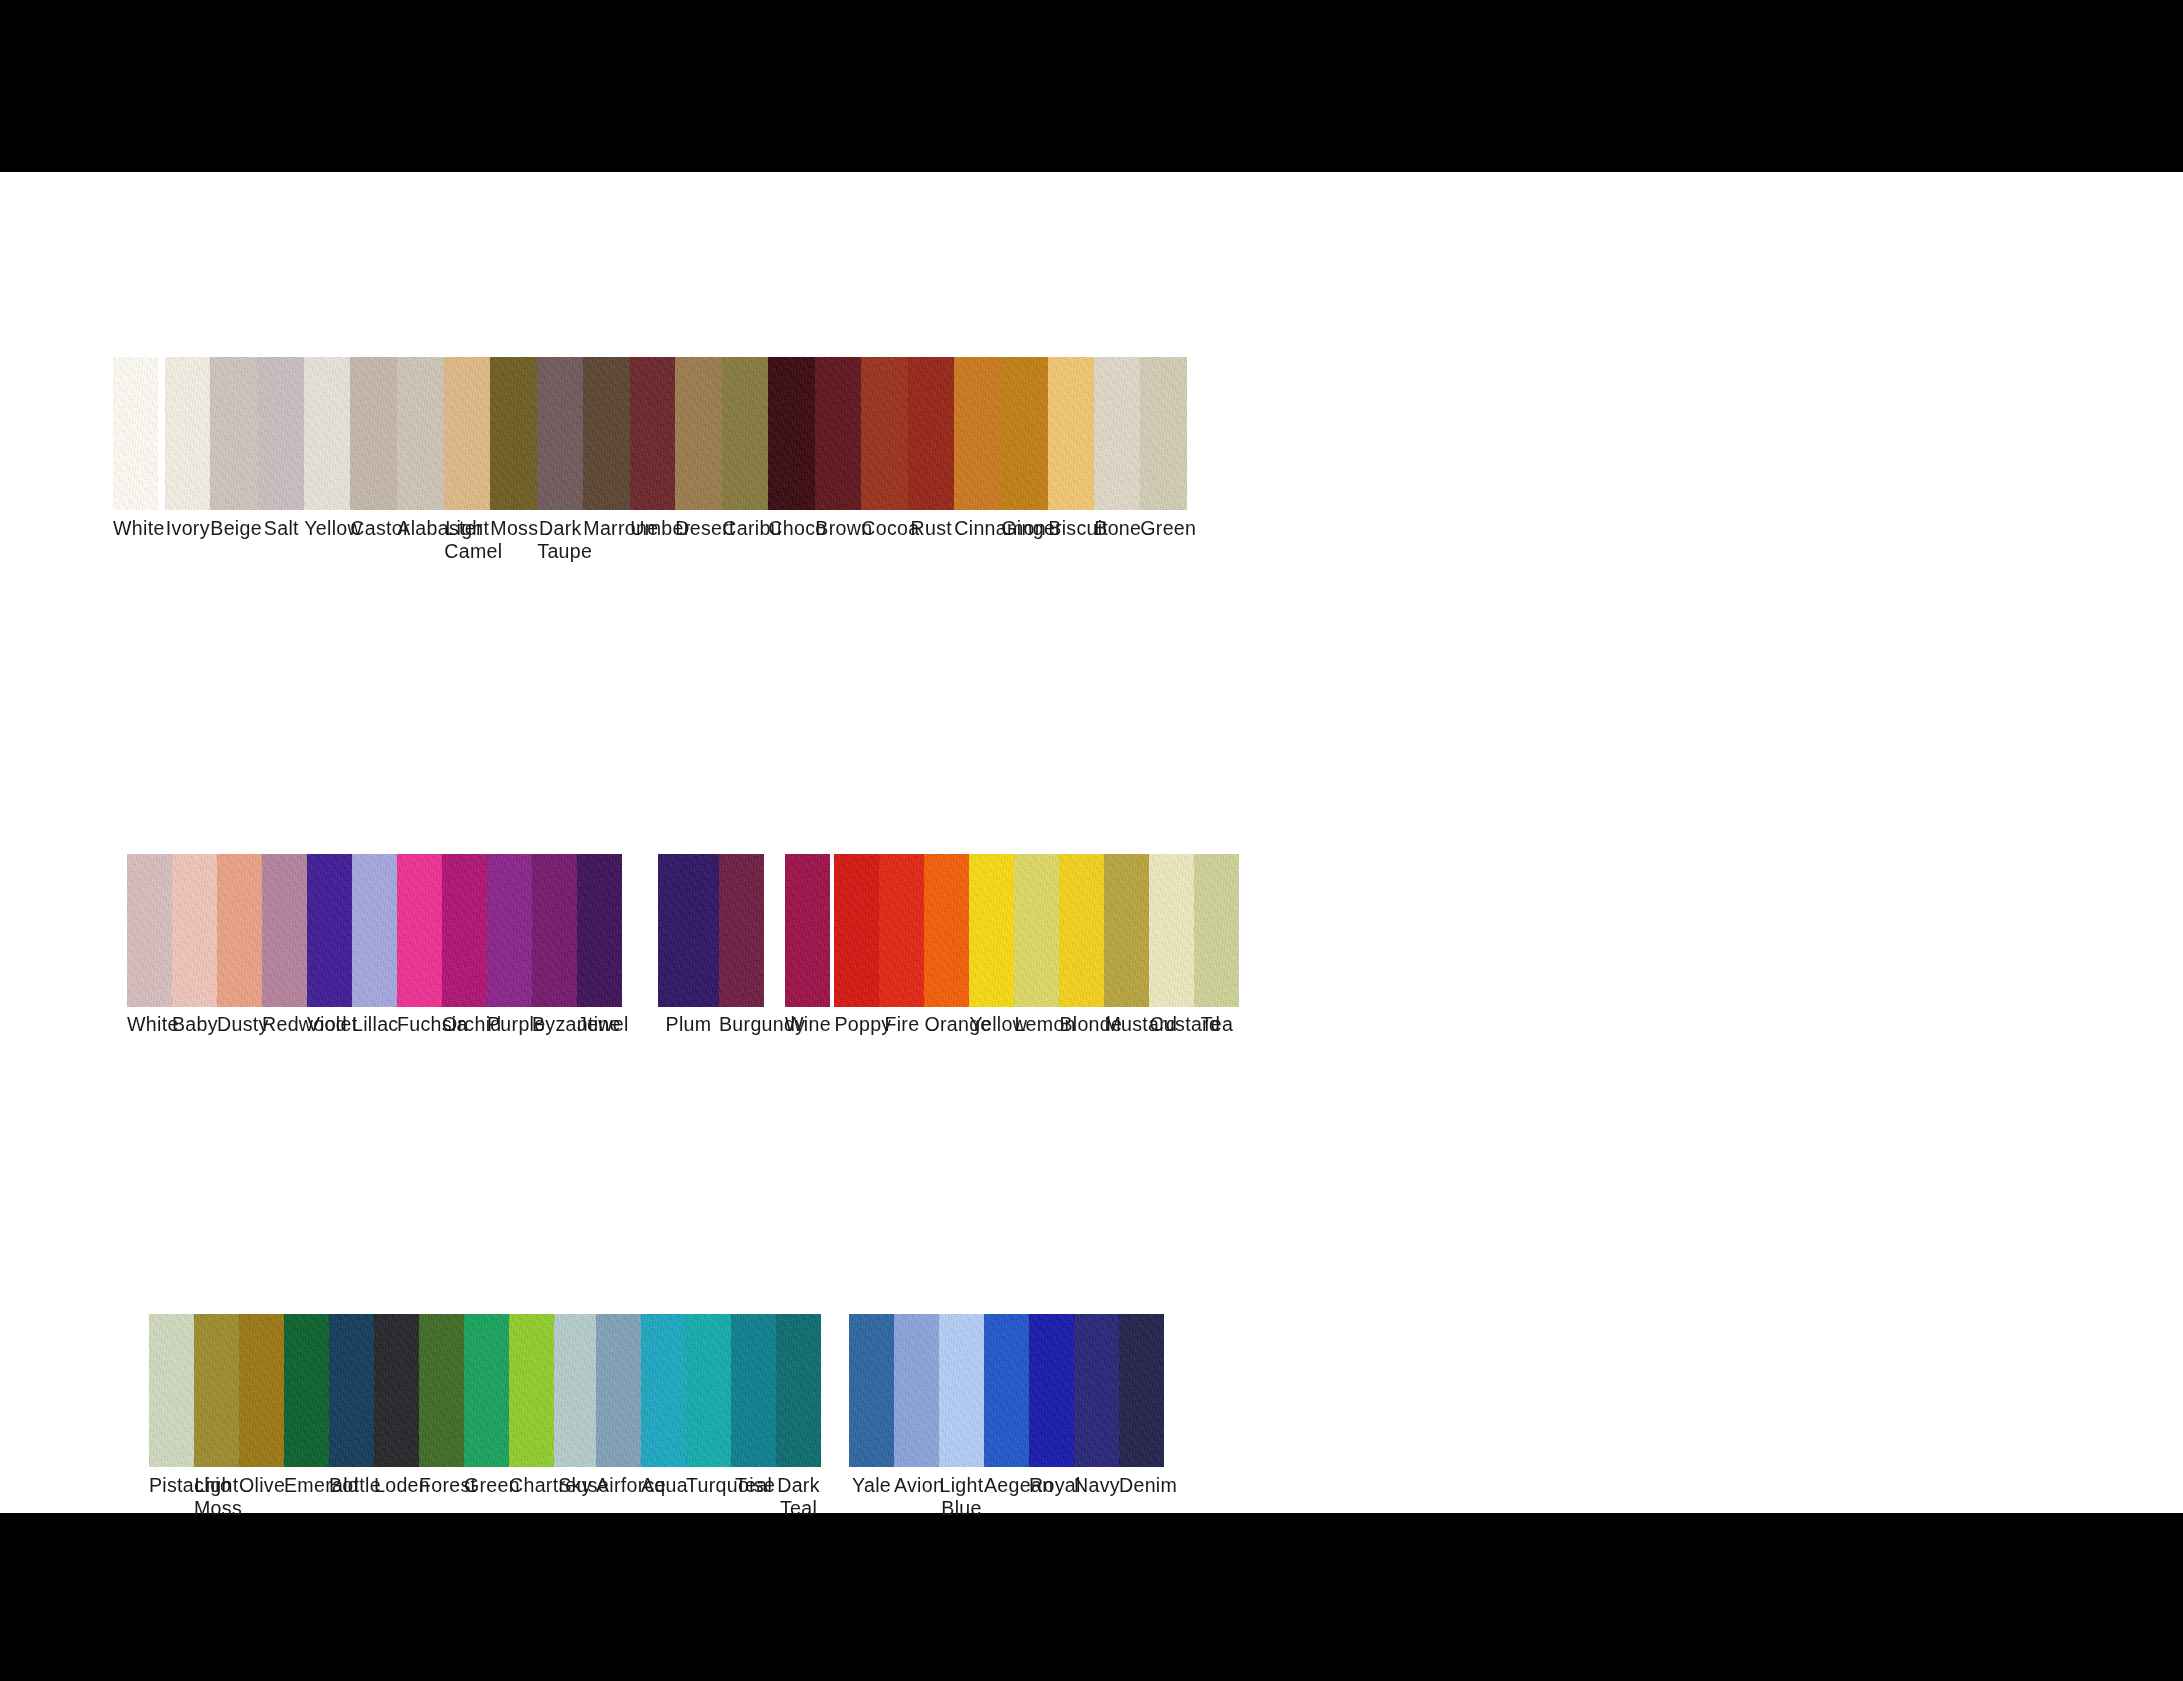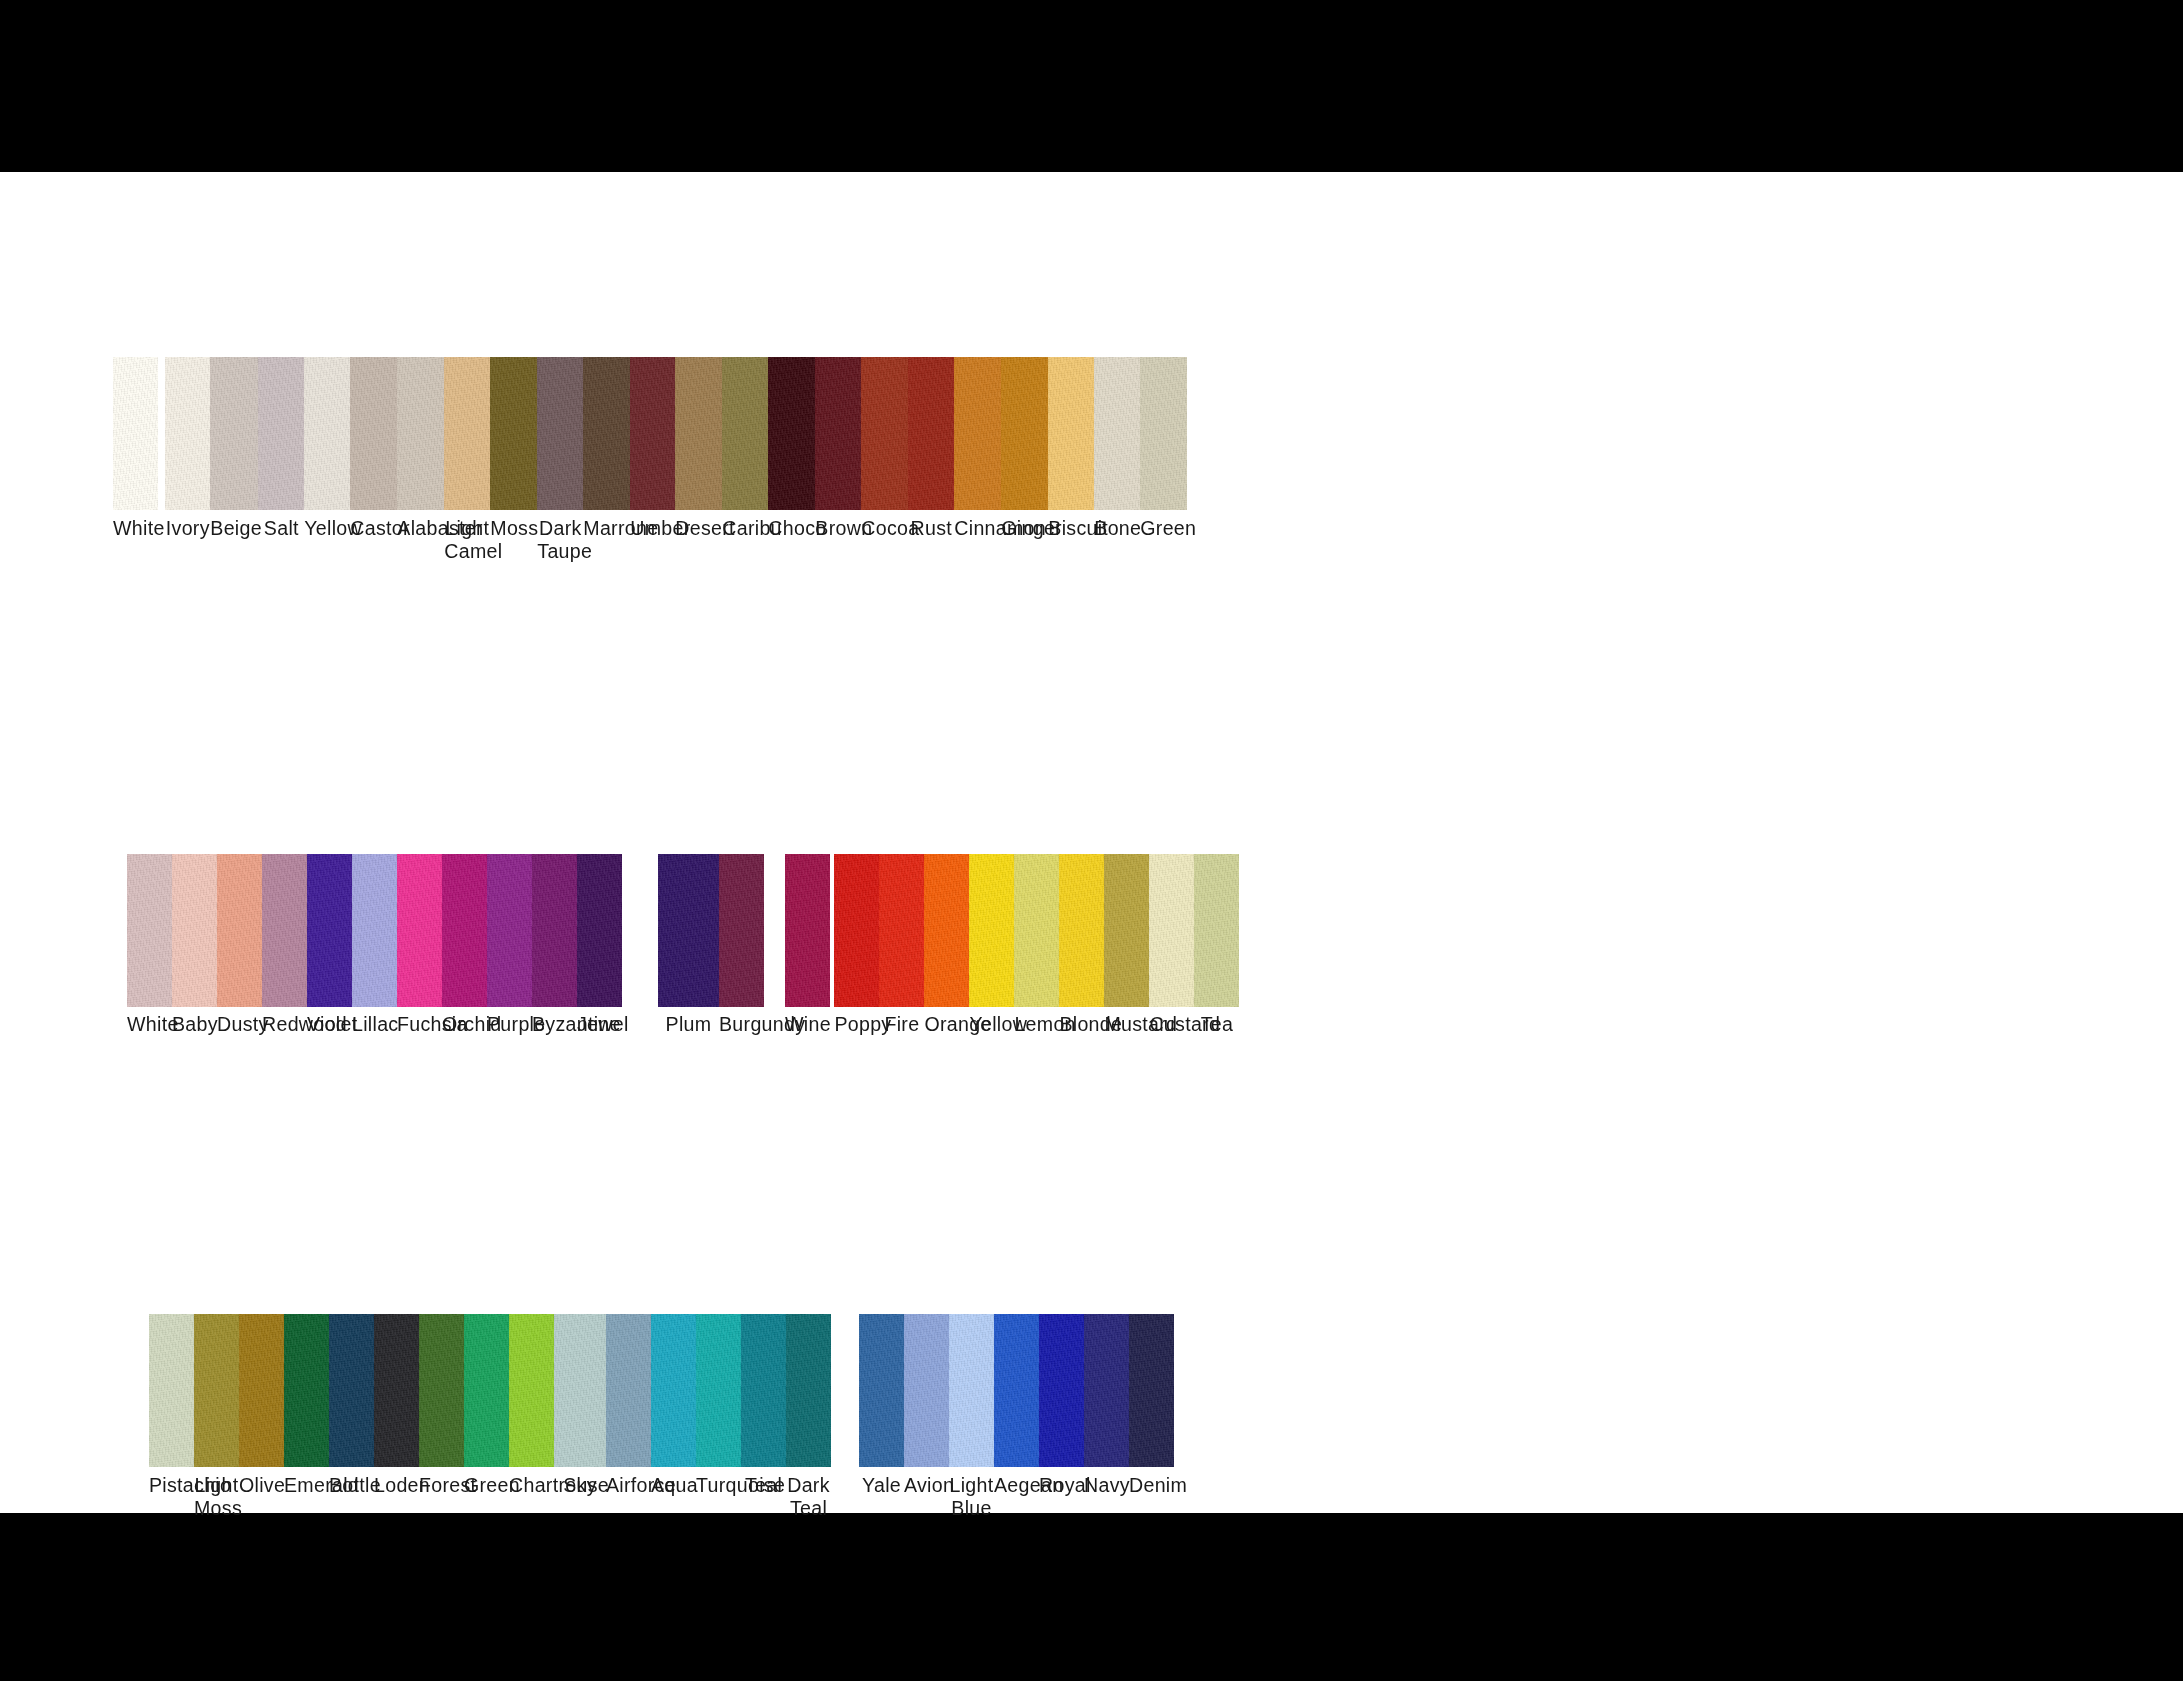--- a/index.html
+++ b/index.html
@@ -332,21 +332,21 @@
           <div class="label">Forest</div>
         </div>
         <div class="swatch-cell" style="width: 45px;">
           <div class="chip" style="height: 153px; background: rgb(22, 160, 90);"></div>
           <div class="label">Green</div>
         </div>
         <div class="swatch-cell" style="width: 45px;">
           <div class="chip" style="height: 153px; background: rgb(143, 203, 42);"></div>
           <div class="label">Chartreuse</div>
         </div>
-        <div class="swatch-cell" style="width: 52px;">
+        <div class="swatch-cell" style="width: 42px;">
           <div class="chip" style="height: 153px; background: rgb(180, 203, 201);"></div>
           <div class="label">Sky</div>
         </div>
         <div class="swatch-cell" style="width: 45px;">
           <div class="chip" style="height: 153px; background: rgb(127, 160, 182);"></div>
           <div class="label">Airforce</div>
         </div>
         <div class="swatch-cell" style="width: 45px;">
           <div class="chip" style="height: 153px; background: rgb(26, 166, 192);"></div>
           <div class="label">Aqua</div>

